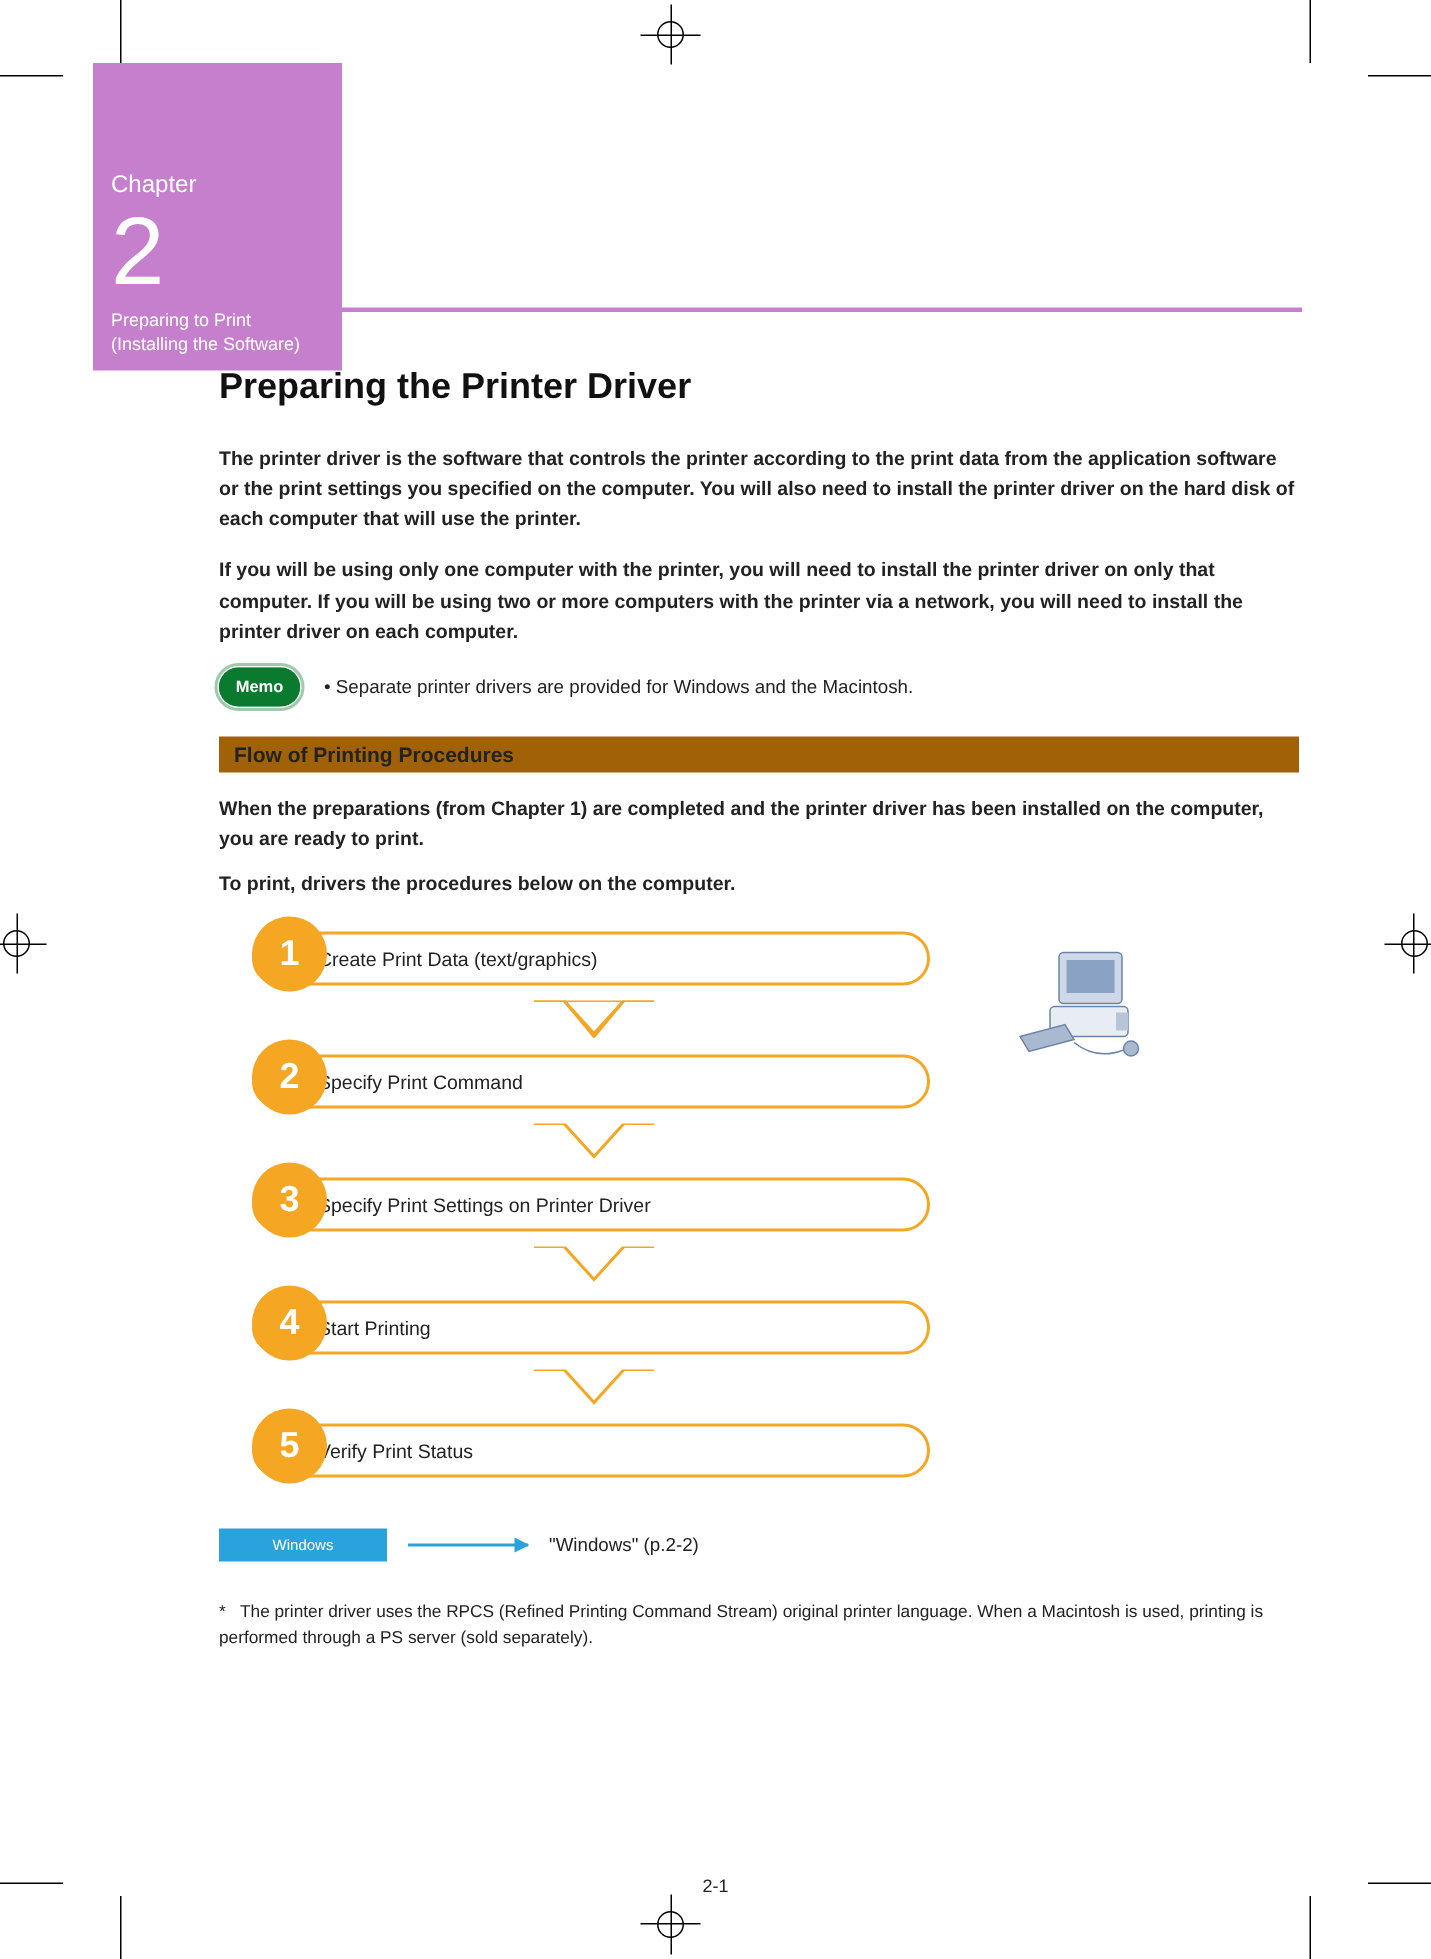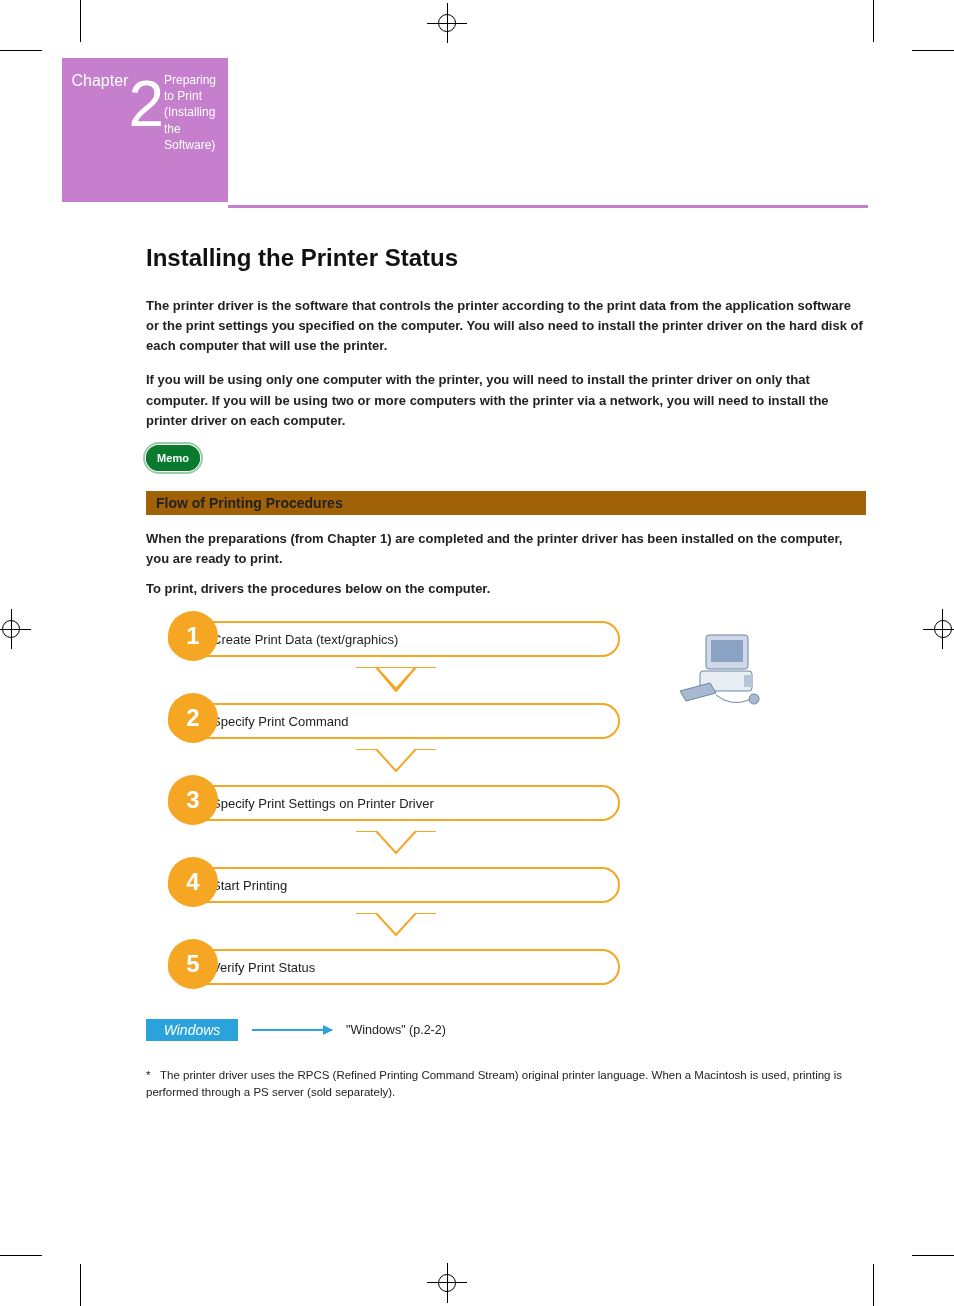--- a/index.html
+++ b/index.html
@@ -27,27 +27,27 @@
   .reg-plus-v { width: 1px; height: 40px; }
 
   .page {
     position: absolute;
     left: 18px; top: 34px;
     width: 918px; height: 1238px;
   }
 
   .chapter-box {
     position: absolute;
-    left: 44px; top: 24px;
-    width: 166px; height: 144px;
+    left: 44px; top: 8px;
+    width: 166px; height: 205px;
     background: #c57fcd;
     color: #fff;
     padding: 14px 12px 10px 12px;
     display: flex;
-    flex-direction: row;
+    flex-direction: column;
     justify-content: flex-end;
     text-align: left;
   }
   .chapter-box .ch-label { font-size: 16px; margin-bottom: 2px; }
   .chapter-box .big-num { font-size: 64px; line-height: 1; font-weight: 400; margin-bottom: 6px; }
   .chapter-box .ch-lines { font-size: 12px; line-height: 1.35; }
 
   .hr-accent {
     position: absolute;
     left: 210px; top: 171px;
@@ -137,25 +137,24 @@
 
   .refs { margin-top: 14px; }
   .ref-row {
     display: flex;
     align-items: center;
     gap: 14px;
     margin-bottom: 8px;
     font-size: 12.5px;
   }
   .ref-chip {
-    width: 92px; height: 22px;
+    width: 112px; height: 22px;
     color: #fff;
     display: flex; align-items: center; justify-content: center;
-    font-size: 14px;
-    font-style: italic;
+    font-size: 10px;
   }
   .ref-chip.blue { background: #2aa3dc; }
   .ref-chip.green { background: #79c943; }
   .ref-arrow { position: relative; width: 80px; height: 2px; }
   .ref-arrow.blue { background: #2aa3dc; }
   .ref-arrow.green { background: #79c943; }
   .ref-arrow::after {
     content: "";
     position: absolute;
     right: -1px; top: -4px;
@@ -211,26 +210,27 @@
     <div class="ch-label">Chapter</div>
     <div class="big-num">2</div>
     <div class="ch-lines">
       <div>Preparing to Print</div>
       <div>(Installing the Software)</div>
     </div>
   </div>
   <div class="hr-accent"></div>
 
   <div class="body-col">
-    <div class="h1">Installing the Printer Status</div>
+    <div class="h1">Preparing the Printer Driver</div>
     <p class="para">The printer driver is the software that controls the printer according to the print data from the application software or the print settings you specified on the computer. You will also need to install the printer driver on the hard disk of each computer that will use the printer.</p>
     <p class="para">If you will be using only one computer with the printer, you will need to install the printer driver on only that computer. If you will be using two or more computers with the printer via a network, you will need to install the printer driver on each computer.</p>
 
     <div class="memo-row">
       <div class="memo-badge">Memo</div>
+      <div class="memo-text">• <span>Separate printer drivers are provided for Windows and the Macintosh.</span></div>
     </div>
 
     <div class="section-band">Flow of Printing Procedures</div>
     <p class="para tight">When the preparations (from Chapter 1) are completed and the printer driver has been installed on the computer, you are ready to print.</p>
     <p class="para">To print, drivers the procedures below on the computer.</p>
 
     <div class="flow">
       <div class="pc-icon">
         <svg width="90" height="80" viewBox="0 0 90 80">
           <rect x="30" y="6" width="42" height="34" rx="3" fill="#cfd8e6" stroke="#6a85a8"></rect>
@@ -294,13 +294,14 @@
         <div class="ref-arrow blue"></div>
         <div>"Windows" (p.2-2)</div>
       </div>
     </div>
 
     <div class="note-block">
       <p><span class="star">*</span><span>The printer driver uses the RPCS (Refined Printing Command Stream) original printer language. When a Macintosh is used, printing is performed through a PS server (sold separately).</span></p>
     </div>
   </div>
 
+  <div class="page-num">2-1</div>
 </div>
 
 </body></html>

